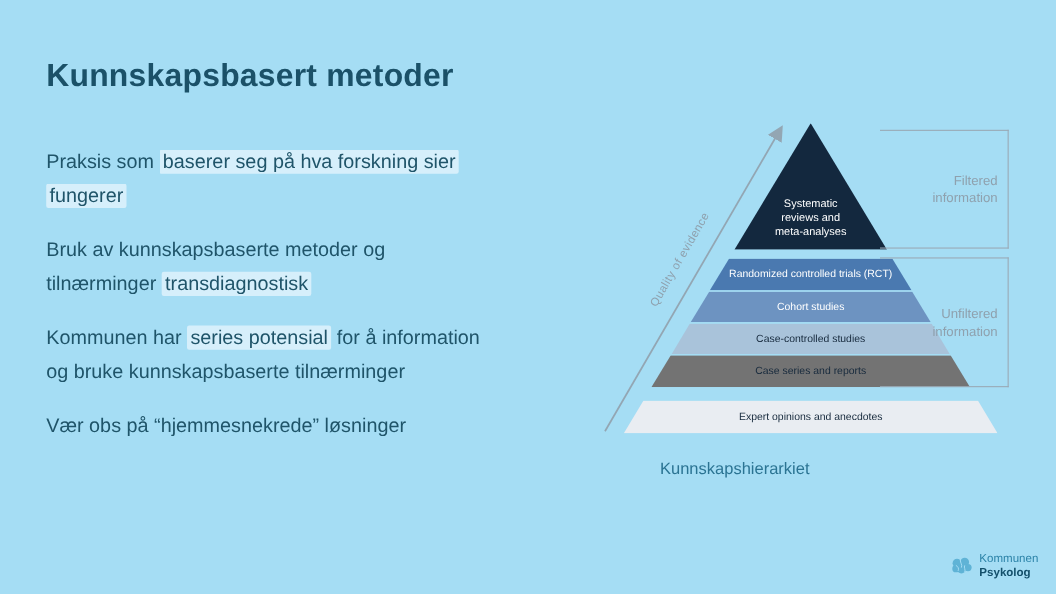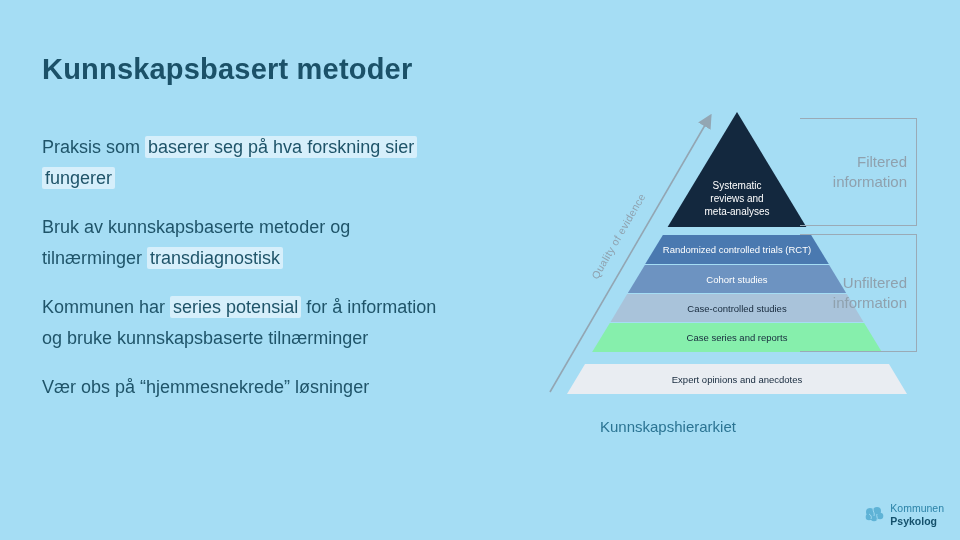--- a/index.html
+++ b/index.html
@@ -49,21 +49,21 @@
   }
 
   
   .bracket{
     position:absolute;border:1.5px solid #9aaab6;border-left:none;
     display:flex;align-items:center;justify-content:flex-end;box-sizing:border-box;
   }
   .bracket-filtered{left:800px;top:118px;width:117px;height:108px;}
   .bracket-unfiltered{left:800px;top:234px;width:117px;height:118px;}
   .bracket-label{
-    color:#8fa1ae;font-size:15px;text-align:right;
+    color:#8fa1ae;font-size:12px;text-align:right;
     padding-right:9px;white-space:pre-line;line-height:1.35;
   }
 
   
   .caption{
     position:absolute;left:600px;top:418px;width:270px;
     text-align:left;color:#2b7493;font-size:15px;
   }
 
   
@@ -101,21 +101,21 @@
 
   <div class="pyramid">
     <div class="pyr-layer layer-0" style="background: rgb(19, 40, 62); color: rgb(255, 255, 255);">
         <span class="tri-text">Systematic
 reviews and
 meta-analyses</span>
       </div>
     <div class="pyr-layer layer-1" style="background: rgb(74, 121, 176); color: rgb(255, 255, 255);">Randomized controlled trials (RCT)</div>
     <div class="pyr-layer layer-2" style="background: rgb(109, 147, 193); color: rgb(255, 255, 255);">Cohort studies</div>
     <div class="pyr-layer layer-3" style="background: rgb(169, 195, 218); color: rgb(22, 41, 60);">Case-controlled studies</div>
-    <div class="pyr-layer layer-4" style="background: #86efac; color: rgb(22, 41, 60);">Case series and reports</div>
+    <div class="pyr-layer layer-4" style="background: #737373; color: rgb(22, 41, 60);">Case series and reports</div>
     <div class="pyr-layer layer-5" style="background: rgb(233, 237, 242); color: rgb(22, 41, 60);">Expert opinions and anecdotes</div>
   </div>
 
   <div class="bracket bracket-filtered">
     <span class="bracket-label">Filtered
 information</span>
   </div>
   <div class="bracket bracket-unfiltered">
     <span class="bracket-label">Unfiltered
 information</span>

